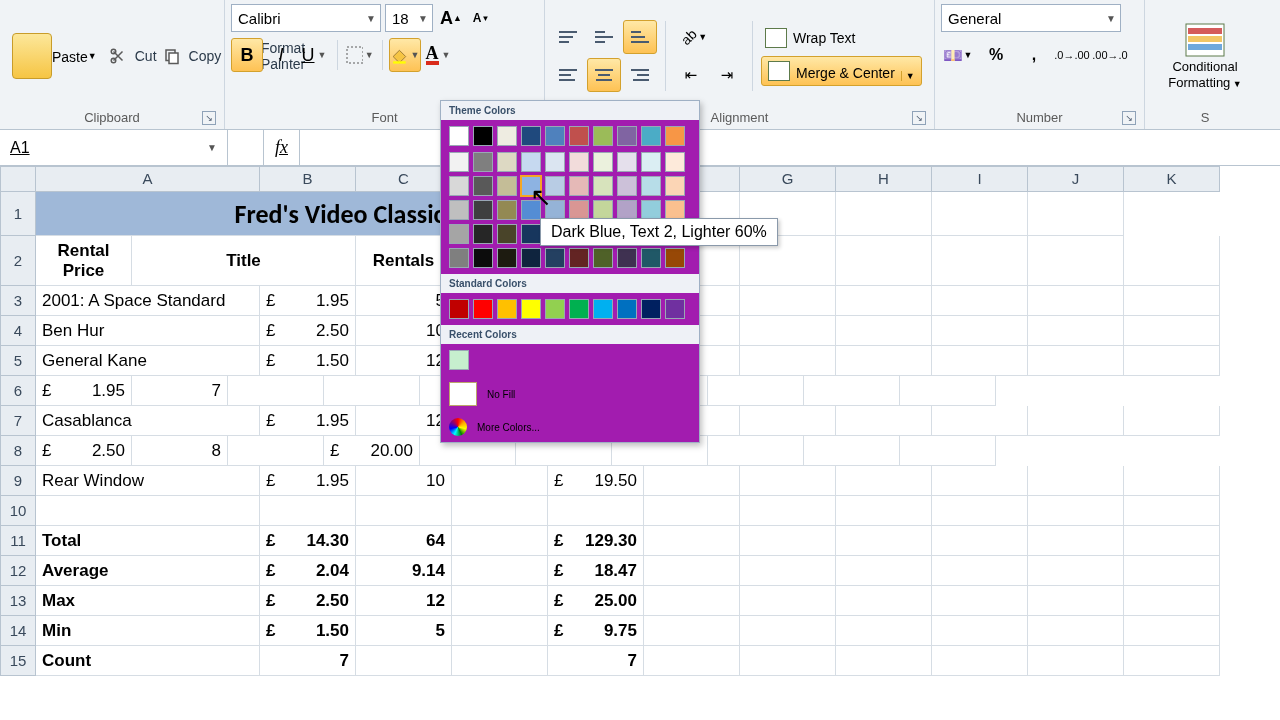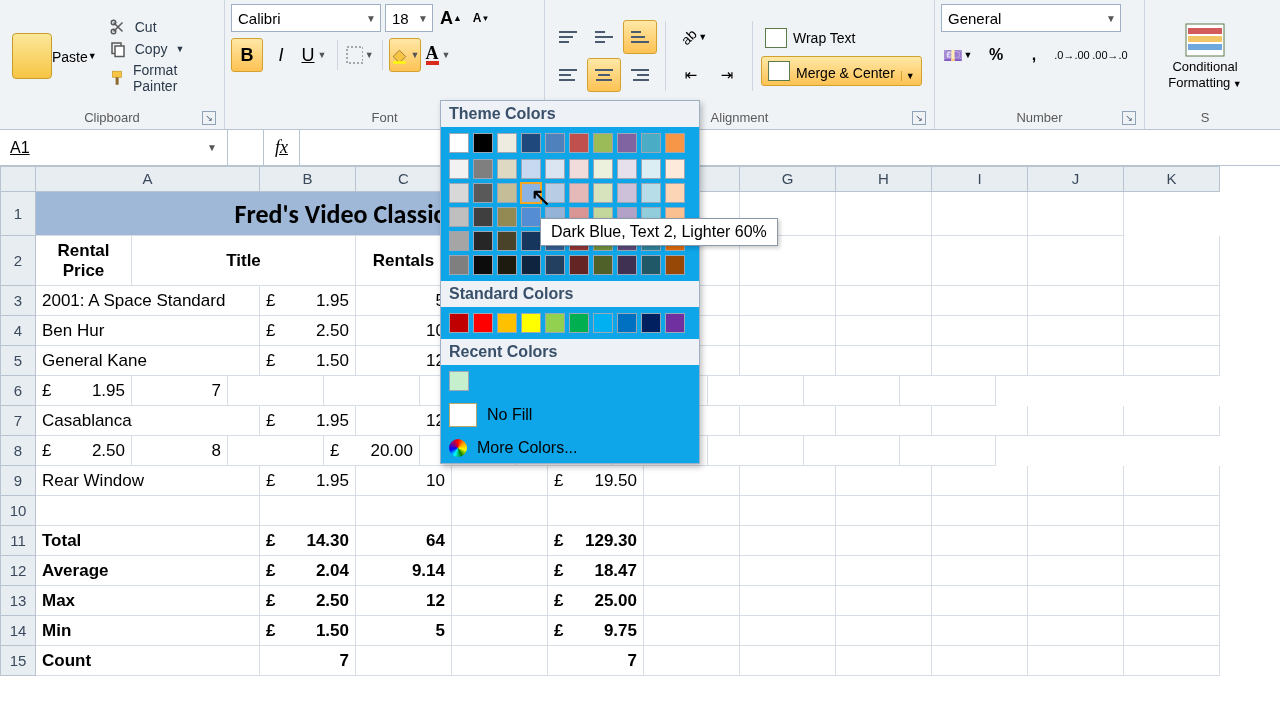--- a/index.html
+++ b/index.html
@@ -8,21 +8,21 @@
 
 .ribbon { display: flex; background: #f0f3f6; border-bottom: 1px solid #b8c4d0; height: 130px; }
 .ribbon-group { border-right: 1px solid #cdd6e0; display: flex; flex-direction: column; padding: 4px 6px 2px; }
 .group-body { flex: 1; display: flex; align-items: center; gap: 4px; }
 .group-label { font-size: 13px; color: #5a5a5a; text-align: center; padding: 2px 0; position: relative; }
 .group-label .dialog-launcher { position: absolute; right: 2px; bottom: 2px; width: 14px; height: 14px; border: 1px solid #8fa2b8; font-size: 9px; line-height: 12px; color: #4b5b70; }
 
 
 .clipboard-left { display: flex; flex-direction: row; align-items: center; padding: 2px 6px; }
 .paste-icon { width: 40px; height: 46px; background: linear-gradient(#fce79a,#f6c544); border: 1px solid #c89c2a; border-radius: 4px; position: relative; }
-.clipboard-right { display: flex; flex-direction: column; gap: 4px; }
+.clipboard-right { display: flex; flex-direction: row; gap: 4px; }
 .mini-row { display: flex; align-items: center; gap: 6px; font-size: 14px; color: #2b3a4a; }
 .scissors { width: 22px; height: 18px; }
 .copy-ic { width: 22px; height: 18px; }
 .brush-ic { width: 22px; height: 18px; }
 
 
 .font-top { display: flex; gap: 4px; align-items: center; }
 .combo { background: #fff; border: 1px solid #9fb0c4; height: 28px; display: flex; align-items: center; padding: 0 6px; font-size: 15px; position: relative; }
 .combo .arr { position: absolute; right: 4px; font-size: 10px; color: #555; }
 .font-name { width: 150px; }
@@ -86,21 +86,21 @@
 .rowh { width:36px; background:#e8edf2; border:1px solid #b8c4d0; border-top:none; text-align:center; font-size:15px; color:#3a4a5c; display:flex; align-items:center; justify-content:center; }
 .cell { border:1px solid #d6dde4; border-top:none; border-left:none; font-size:17px; padding:3px 6px; display:flex; align-items:center; }
 .hdr-row .cell { font-weight:bold; justify-content:center; text-align:center; }
 .title-cell { background:#9fb8d8; font-family:Calibri,sans-serif; font-weight:bold; font-size:26px; justify-content:center; }
 .num { justify-content:flex-end; font-variant-numeric: tabular-nums; }
 .cur { justify-content:space-between; }
 .cur .sym { margin-right:6px; }
 .bold { font-weight:bold; }
 
 
-.picker { position:absolute; left:440px; top:100px; width:260px; background:#0ea5e9; border:1px solid #9fb0c4; box-shadow:2px 3px 6px rgba(0,0,0,.25); z-index:50; font-size:16px; }
+.picker { position:absolute; left:440px; top:100px; width:260px; background:#a21caf; border:1px solid #9fb0c4; box-shadow:2px 3px 6px rgba(0,0,0,.25); z-index:50; font-size:10px; }
 .picker .sect { padding:4px 8px; font-weight:bold; background:#eef1f6; color:#39506a; }
 .picker .grid { display:flex; flex-wrap:wrap; gap:4px; padding:6px 8px; }
 .sw { width:20px; height:20px; border:1px solid #9aa7b5; }
 .sw.sel { outline:2px solid #f5a623; outline-offset:-1px; }
 .picker .item { display:flex; align-items:center; gap:10px; padding:6px 8px; }
 .nofill-sw { width:28px; height:24px; border:1px solid #bba76a; background:#fff; }
 .more-ic { width:18px; height:18px; border-radius:50%; background: conic-gradient(red,orange,yellow,green,cyan,blue,purple,red); }
 
 
 .tooltip { position:absolute; left:540px; top:218px; background:#fff; border:1px solid #8a99aa; padding:4px 10px; font-size:16px; box-shadow:2px 2px 4px rgba(0,0,0,.2); z-index:60; white-space:nowrap; }

